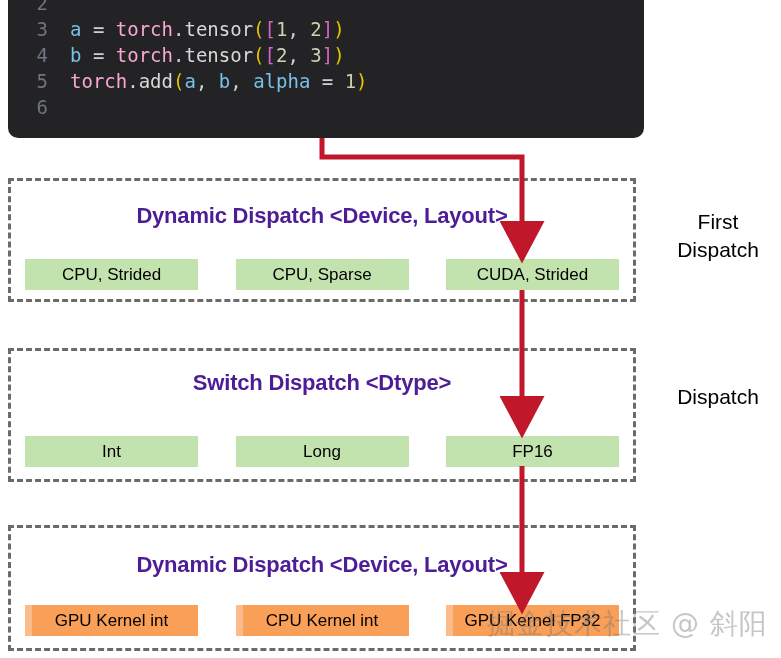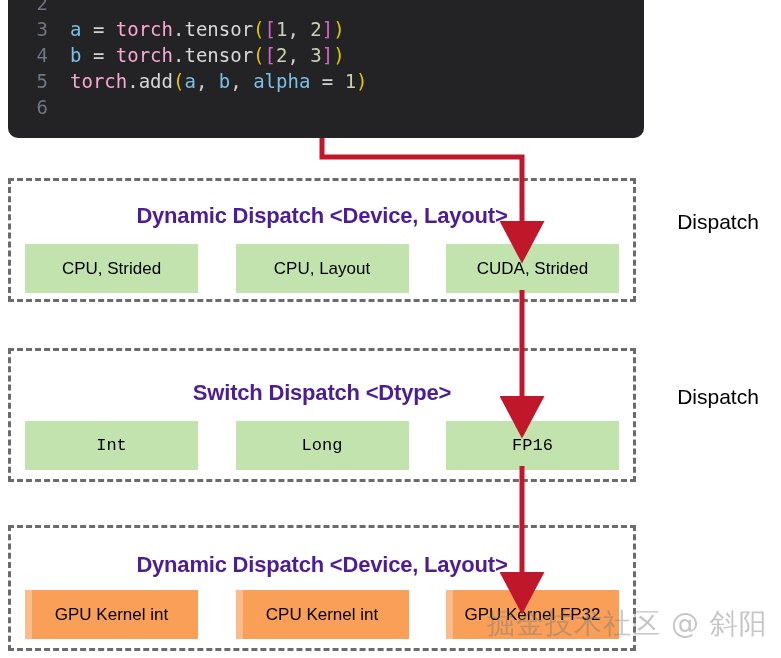--- a/index.html
+++ b/index.html
@@ -75,43 +75,44 @@
     position: absolute;
     left: 0;
     right: 0;
     text-align: center;
     font-weight: bold;
     font-size: 22px;
     color: #4c1d95;
     letter-spacing: -0.2px;
   }
   #stage-1 .stage-title { top: 22px; }
-  #stage-2 .stage-title { top: 29px; }
+  #stage-2 .stage-title { top: 19px; }
   #stage-3 .stage-title { top: 24px; }
 
   .chips {
     position: absolute;
     left: 14px;
     right: 14px;
     display: flex;
     justify-content: space-between;
   }
   #stage-1 .chips { top: 63px; }
-  #stage-2 .chips { top: 70px; font-family: Liberation Mono, monospace; }
+  #stage-2 .chips { top: 70px; }
   #stage-3 .chips { top: 62px; }
 
   .chip {
     width: 173px;
-    height: 49px;
+    height: 31px;
     display: flex;
     align-items: center;
     justify-content: center;
     font-size: 17px;
     color: #000000;
     box-sizing: border-box;
+    margin-top: 15px;
   }
   .chip.green {
     background: #c3e3ae;
   }
   .chip.orange {
     background: #f9a05c;
     background: linear-gradient(to right,
                 #fcbb8b 0px, #fcbb8b 7px, #f99f58 7px, #f99f58 100%);
   }
 
@@ -162,25 +163,26 @@
       <div class="code-line"><span class="gutter">3</span><span class="tok-var">a</span><span class="tok-op"> = </span><span class="tok-mod">torch</span><span class="tok-dot">.</span><span class="tok-fn">tensor</span><span class="tok-paren">(</span><span class="tok-brack">[</span><span class="tok-num">1</span><span class="tok-punct">, </span><span class="tok-num">2</span><span class="tok-brack">]</span><span class="tok-paren">)</span></div>
       <div class="code-line"><span class="gutter">4</span><span class="tok-var">b</span><span class="tok-op"> = </span><span class="tok-mod">torch</span><span class="tok-dot">.</span><span class="tok-fn">tensor</span><span class="tok-paren">(</span><span class="tok-brack">[</span><span class="tok-num">2</span><span class="tok-punct">, </span><span class="tok-num">3</span><span class="tok-brack">]</span><span class="tok-paren">)</span></div>
       <div class="code-line"><span class="gutter">5</span><span class="tok-mod">torch</span><span class="tok-dot">.</span><span class="tok-fn">add</span><span class="tok-paren">(</span><span class="tok-var">a</span><span class="tok-punct">, </span><span class="tok-var">b</span><span class="tok-punct">, </span><span class="tok-var">alpha</span><span class="tok-op"> = </span><span class="tok-num">1</span><span class="tok-paren">)</span></div>
       <div class="code-line"><span class="gutter">6</span></div>
     </div>
 
   <div class="stage" id="stage-1">
     <div class="stage-title">Dynamic Dispatch &lt;Device, Layout&gt;</div>
     <div class="chips">
       <div class="chip green">CPU, Strided</div>
-      <div class="chip green">CPU, Layout</div>
+      <div class="chip green">CPU, Sparse</div>
       <div class="chip green">CUDA, Strided</div>
     </div>
   </div>
   <div class="side-label" id="label-first">
+    <div>First</div>
     <div>Dispatch</div>
   </div>
 
   <div class="stage" id="stage-2">
     <div class="stage-title">Switch Dispatch &lt;Dtype&gt;</div>
     <div class="chips">
       <div class="chip green">Int</div>
       <div class="chip green">Long</div>
       <div class="chip green">FP16</div>
     </div>

